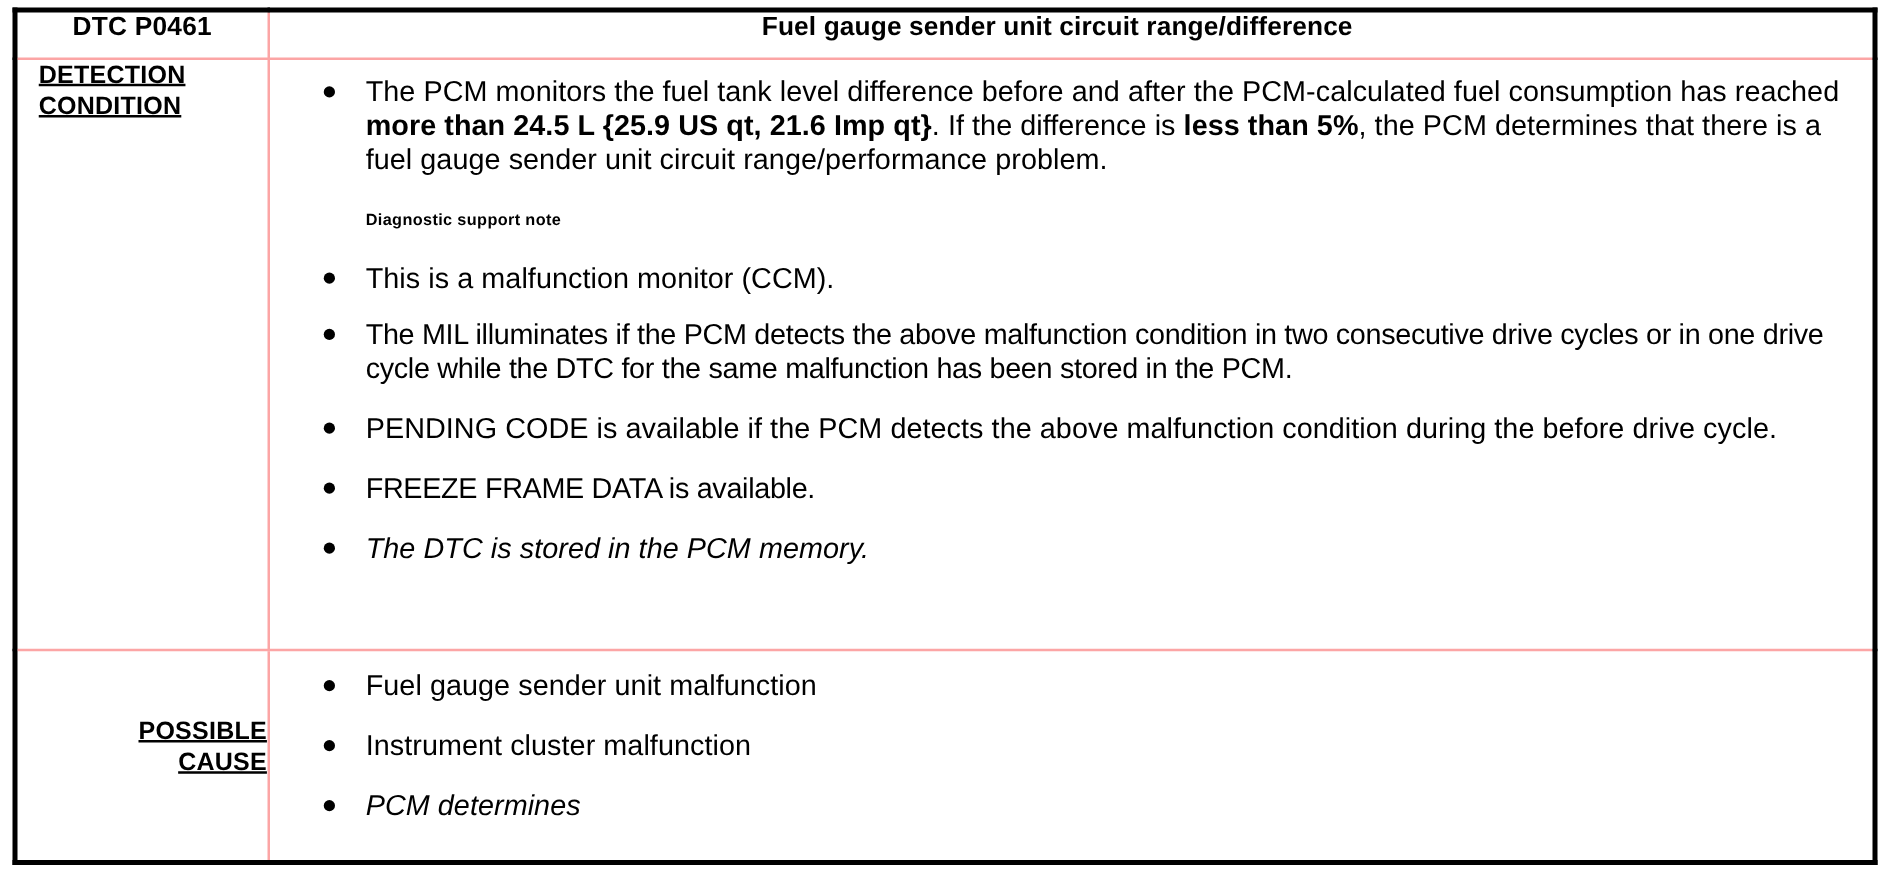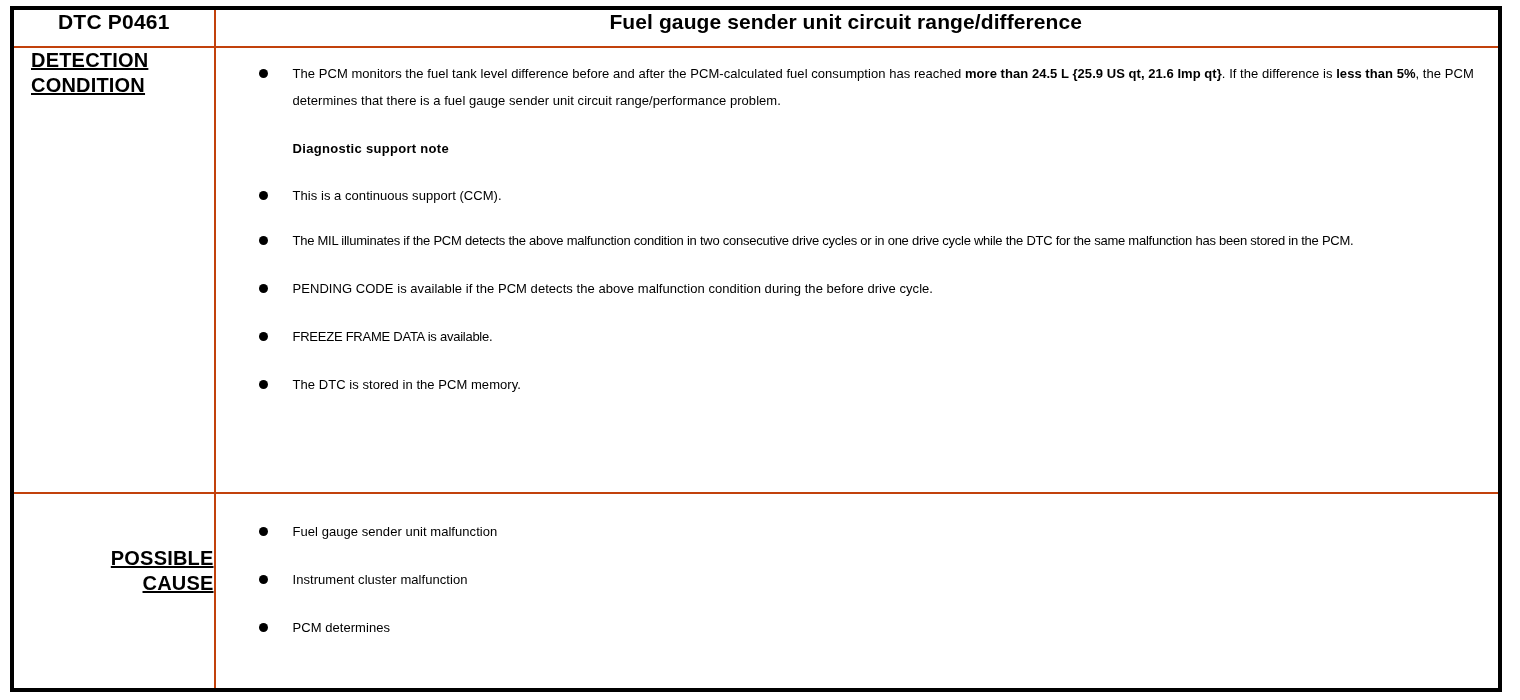--- a/index.html
+++ b/index.html
@@ -31,21 +31,21 @@
     top: 6px;
     width: 1492px;
     height: 686px;
     box-sizing: border-box;
     border: 4px solid #000000;
     border-collapse: collapse;
     table-layout: fixed;
     background: #ffffff;
   }
   .dtc-table td {
-    border: 2px solid #c2410c;
+    border: 2px solid #fca5a5;
     padding: 0;
     vertical-align: top;
     background: #ffffff;
   }
 
   col.c-label { width: 202px; }
   col.c-body  { width: 1282px; }
 
   
   .hdr-code {
@@ -91,32 +91,32 @@
   }
 
   
   .body-cell {
     padding: 0;
   }
   .blocklist {
     padding: 12px 18px 10px 40px;
   }
   .blocklist.cause {
-    padding: 24px 18px 10px 40px;
+    padding: 14px 18px 10px 40px;
   }
 
   .bullet-item {
     position: relative;
     padding-left: 37px;
     margin: 0 0 21px 0;
-    font-size: 13px;
+    font-size: 23px;
     line-height: 27px;
     letter-spacing: 0.05px;
   }
-  .bullet-item:last-child { margin-bottom: 0; }
+  .bullet-item:last-child { margin-bottom: 0; font-style: italic; }
 
   .bullet-item > .dot {
     position: absolute;
     left: 3px;
     top: 9px;
     width: 9px;
     height: 9px;
     background: #000000;
     border-radius: 50%;
     display: block;
@@ -165,21 +165,21 @@
         <td class="row-label label-detection">
           <span class="lbl-txt">
             <span>DETECTION</span><br>
             <span>CONDITION</span>
           </span>
         </td>
         <td class="body-cell">
           <div class="blocklist">
               <div class="bullet-item"><span class="dot"></span><span>The PCM monitors the fuel tank level difference before and after the PCM-calculated fuel consumption has reached </span><b class="em">more than 24.5 L {25.9 US qt, 21.6 Imp qt}</b><span>. If the difference is </span><b class="em">less than 5%</b><span>, the PCM determines that there is a fuel gauge sender unit circuit range/performance problem.</span></div>
               <div class="subhead">Diagnostic support note</div>
-              <div class="bullet-item tight"><span class="dot"></span><span>This is a continuous support (CCM).</span></div>
+              <div class="bullet-item tight"><span class="dot"></span><span>This is a malfunction monitor (CCM).</span></div>
               <div class="bullet-item condensed"><span class="dot"></span><span>The MIL illuminates if the PCM detects the above malfunction condition in two consecutive drive cycles or in one drive cycle while the DTC for the same malfunction has been stored in the PCM.</span></div>
               <div class="bullet-item"><span class="dot"></span><span>PENDING CODE is available if the PCM detects the above malfunction condition during the before drive cycle.</span></div>
               <div class="bullet-item condensed"><span class="dot"></span><span>FREEZE FRAME DATA is available.</span></div>
               <div class="bullet-item"><span class="dot"></span><span>The DTC is stored in the PCM memory.</span></div>
             </div>
         </td>
       </tr>
 
       <tr>
         <td class="row-label label-cause">

